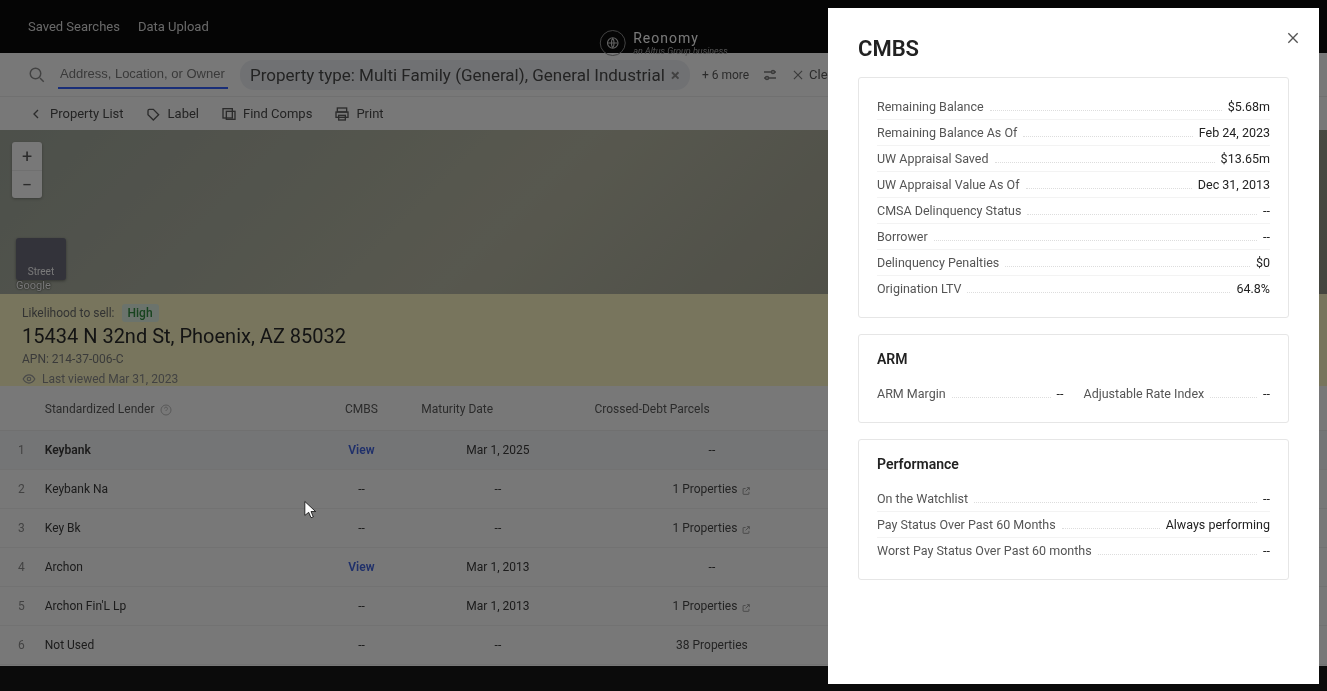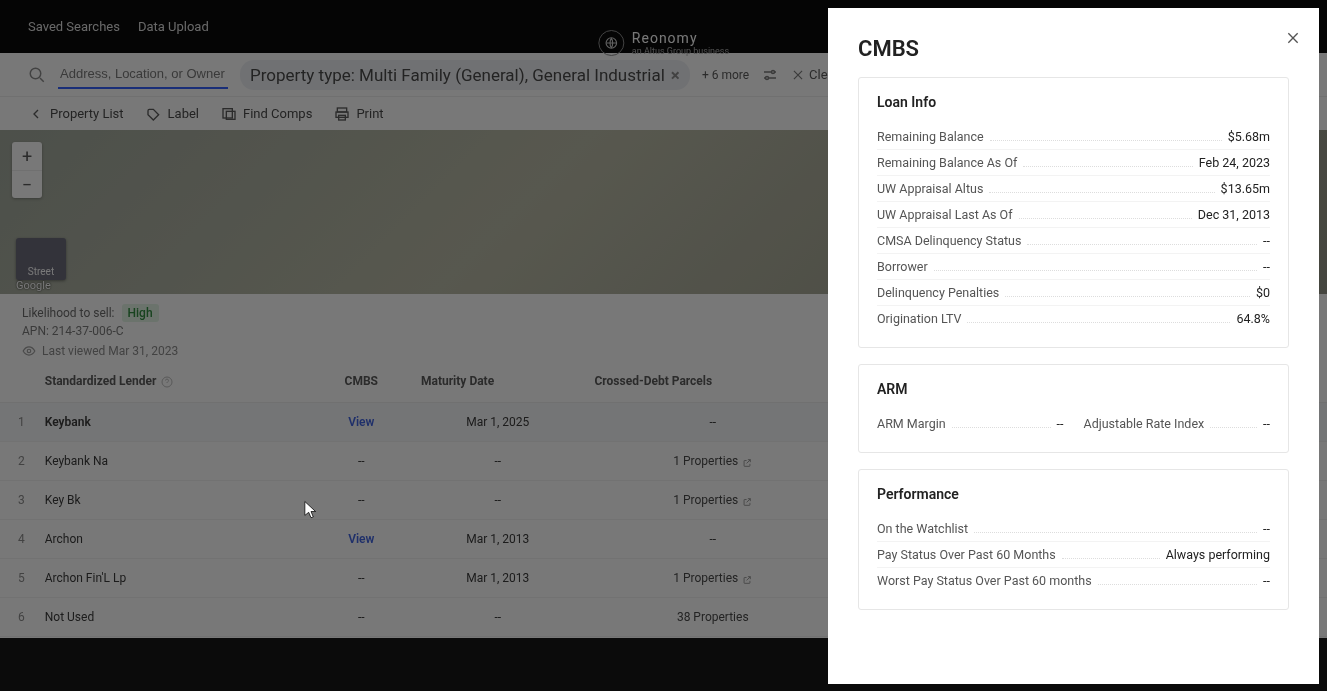--- a/index.html
+++ b/index.html
@@ -7,21 +7,21 @@
   body { position: relative; }
 
   
   .app { position: absolute; inset: 0; background: #0f0f0f; }
   .topnav { height: 53px; background: #000; display: flex; align-items: center; padding: 0 28px; color: #ccc; font-size: 13px; gap: 18px; position: relative; }
   .topnav a { color: #ddd; text-decoration: none; }
   .logo-wrap { position: absolute; left: 50%; transform: translateX(-50%); display: flex; align-items: center; gap: 8px; color: #fff; margin-top: 33px; }
   .logo-circle { width: 26px; height: 26px; border: 1px solid #888; border-radius: 50%; display: flex; align-items: center; justify-content: center; }
   .logo-circle svg { width: 14px; height: 14px; }
   .logo-text { font-size: 14px; letter-spacing: 1px; }
-  .logo-sub { font-size: 9px; color: #aaa; }
+  .logo-sub { font-size: 9px; color: #aaa; font-style: italic; }
 
   .searchbar { height: 43px; background: #fff; display: flex; align-items: center; padding: 0 28px; gap: 12px; font-size: 13px; color: #444; }
   .search-input { border: none; border-bottom: 2px solid #2d5bff; width: 170px; font-size: 13px; padding: 6px 2px; outline: none; color: #444; }
   .search-icon { color: #888; }
   .chip { background: #eef0f4; border-radius: 14px; padding: 5px 10px; font-size: 17px; color: #444; display: inline-flex; align-items: center; gap: 6px; }
   .chip-x { color: #888; font-weight: bold; cursor: pointer; }
   .more-filters { color: #555; font-size: 12px; }
   .tune-icon, .clear-x { color: #777; }
   .clear-link { color: #555; font-size: 13px; cursor: pointer; display: flex; align-items: center; gap: 4px; }
 
@@ -29,34 +29,34 @@
   .toolbar .titem { display: flex; gap: 6px; cursor: pointer; }
   .toolbar svg { width: 16px; height: 16px; }
 
   .mapblock { height: 164px; background: linear-gradient(135deg,#9fa69a 0%, #b7b8a4 40%, #8e8f80 100%); position: relative; }
   .zoom-ctrl { position: absolute; left: 12px; top: 12px; background: #fff; border-radius: 3px; box-shadow: 0 1px 3px rgba(0,0,0,.3); width: 30px; }
   .zoom-ctrl div { height: 28px; display: flex; align-items: center; justify-content: center; font-size: 18px; color: #555; cursor: pointer; }
   .zoom-ctrl div + div { border-top: 1px solid #eee; }
   .street-thumb { position: absolute; left: 16px; bottom: 14px; width: 50px; height: 42px; background: #667; border-radius: 3px; color: #fff; font-size: 10px; display: flex; align-items: flex-end; justify-content: center; padding-bottom: 3px; box-shadow: 0 1px 3px rgba(0,0,0,.4); }
   .google-attr { position: absolute; left: 16px; bottom: 2px; font-size: 11px; color: #fff; text-shadow: 0 0 2px #000; }
 
-  .headerblock { background: #ffffff; padding: 12px 22px 0 22px; }
+  .headerblock { background: #fef9c3; padding: 12px 22px 0 22px; }
   .lts { font-size: 12px; color: #666; }
   .lts .high { background: #e2f4e4; color: #2a8a3a; padding: 2px 6px; border-radius: 3px; margin-left: 4px; font-weight: 500; }
   .addr { font-size: 20px; color: #222; margin-top: 4px; }
   .apn { font-size: 12px; color: #777; margin-top: 4px; }
   .viewed { font-size: 12px; color: #888; margin-top: 6px; display: flex; align-items: center; gap: 6px; }
 
   .tabs { display: flex; gap: 20px; margin-top: 14px; border-bottom: 1px solid #e5e5e5; font-size: 13px; }
   .tabs .tab { padding: 10px 4px; color: #555; cursor: pointer; }
   .tabs .tab.active { color: #111; font-weight: 600; border-bottom: 2px solid #333; }
 
   .table-wrap { background: #fff; height: 280px; overflow: hidden; position: relative; }
   table { border-collapse: collapse; width: 100%; font-size: 12px; color: #333; }
-  th { text-align: left; font-weight: 700; color: #555; padding: 16px 10px 14px 10px; border-bottom: 1px solid #eee; white-space: nowrap; }
+  th { text-align: left; font-weight: 400; color: #555; padding: 16px 10px 14px 10px; border-bottom: 1px solid #eee; white-space: nowrap; }
   td { padding: 12px 10px; border-bottom: 1px solid #f2f2f2; white-space: nowrap; }
   tbody tr:first-child { background: #f7f8fa; }
   tbody tr:first-child td:nth-child(2) { font-weight: 600; }
   .rownum { width: 30px; color: #888; text-align: center; padding-left: 18px; }
   .view-link { color: #3b5fe0; font-weight: 600; cursor: pointer; }
   .prop-link { color: #444; display: inline-flex; align-items: flex-end; gap: 4px; }
   .ext-icon { width: 10px; height: 10px; }
   .help-icon { width: 12px; height: 12px; color: #bbb; vertical-align: middle; margin-left: 2px; }
   .cursor { position: absolute; left: 303px; top: 500px; width: 16px; height: 20px; pointer-events: none; z-index: 40; }
 
@@ -168,20 +168,21 @@
     <div class="google-attr">Google</div>
   </div>
 
   <div class="headerblock">
     <div style="display:flex; justify-content:space-between;">
       <div>
         <div class="lts">
           <span>Likelihood to sell:</span>
           <span class="high">High</span>
         </div>
+        <div class="addr">15434 N 32nd St, Phoenix, AZ 85032</div>
         <div class="apn">APN: 214-37-006-C</div>
         <div class="viewed">
           <svg width="14" height="14" viewBox="0 0 24 24" fill="none" stroke="#999" stroke-width="2">
               <path d="M2 12s4-7 10-7 10 7 10 7-4 7-10 7-10-7-10-7z"></path>
               <circle cx="12" cy="12" r="3"></circle>
             </svg>
           <span>Last viewed Mar 31, 2023</span>
         </div>
       </div>
       <div style="text-align:center; padding-right:290px; padding-top:6px;">
@@ -294,39 +295,38 @@
 
 <div class="panel">
   <span class="panel-close">
     <svg width="16" height="16" viewBox="0 0 24 24" stroke="#555" stroke-width="2">
         <path d="M5 5l14 14M19 5L5 19"></path>
       </svg>
   </span>
   <h1>CMBS</h1>
 
   <div class="card">
-    <h2>Loan Info</h2>
     <div id="loan-rows">
         <div class="row">
           <span class="k">Remaining Balance</span>
           <span class="dots"></span>
           <span class="v">$5.68m</span>
         </div>
         <div class="row">
           <span class="k">Remaining Balance As Of</span>
           <span class="dots"></span>
           <span class="v">Feb 24, 2023</span>
         </div>
         <div class="row">
-          <span class="k">UW Appraisal Altus</span>
+          <span class="k">UW Appraisal Saved</span>
           <span class="dots"></span>
           <span class="v">$13.65m</span>
         </div>
         <div class="row">
-          <span class="k">UW Appraisal Last As Of</span>
+          <span class="k">UW Appraisal Value As Of</span>
           <span class="dots"></span>
           <span class="v">Dec 31, 2013</span>
         </div>
         <div class="row">
           <span class="k">CMSA Delinquency Status</span>
           <span class="dots"></span>
           <span class="v">--</span>
         </div>
         <div class="row">
           <span class="k">Borrower</span>

